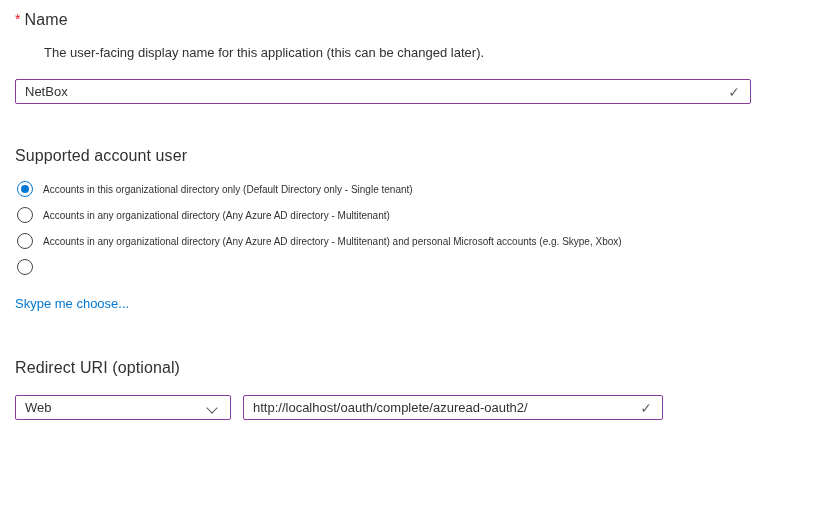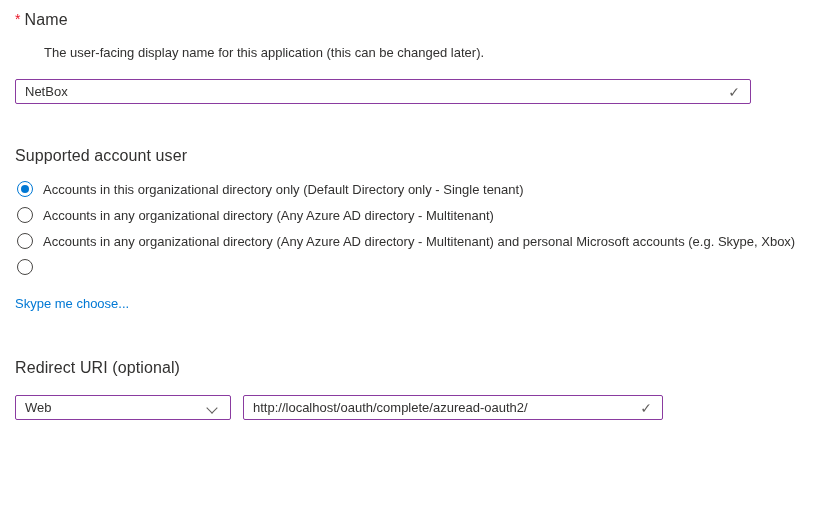--- a/index.html
+++ b/index.html
@@ -89,21 +89,21 @@
     border: 1.5px solid #0078d4;
   }
   .radio-inner {
     width: 8px;
     height: 8px;
     border-radius: 50%;
     background: transparent;
   }
   .radio-row.selected .radio-inner { background: #0078d4; }
   .radio-label {
-    font-size: 13px;
+    font-size: 10px;
     color: #323130;
     white-space: nowrap;
   }
   .help-link {
     display: inline-block;
     margin-top: 16px;
     font-size: 13px;
     color: #0078d4;
     text-decoration: none;
     cursor: pointer;

